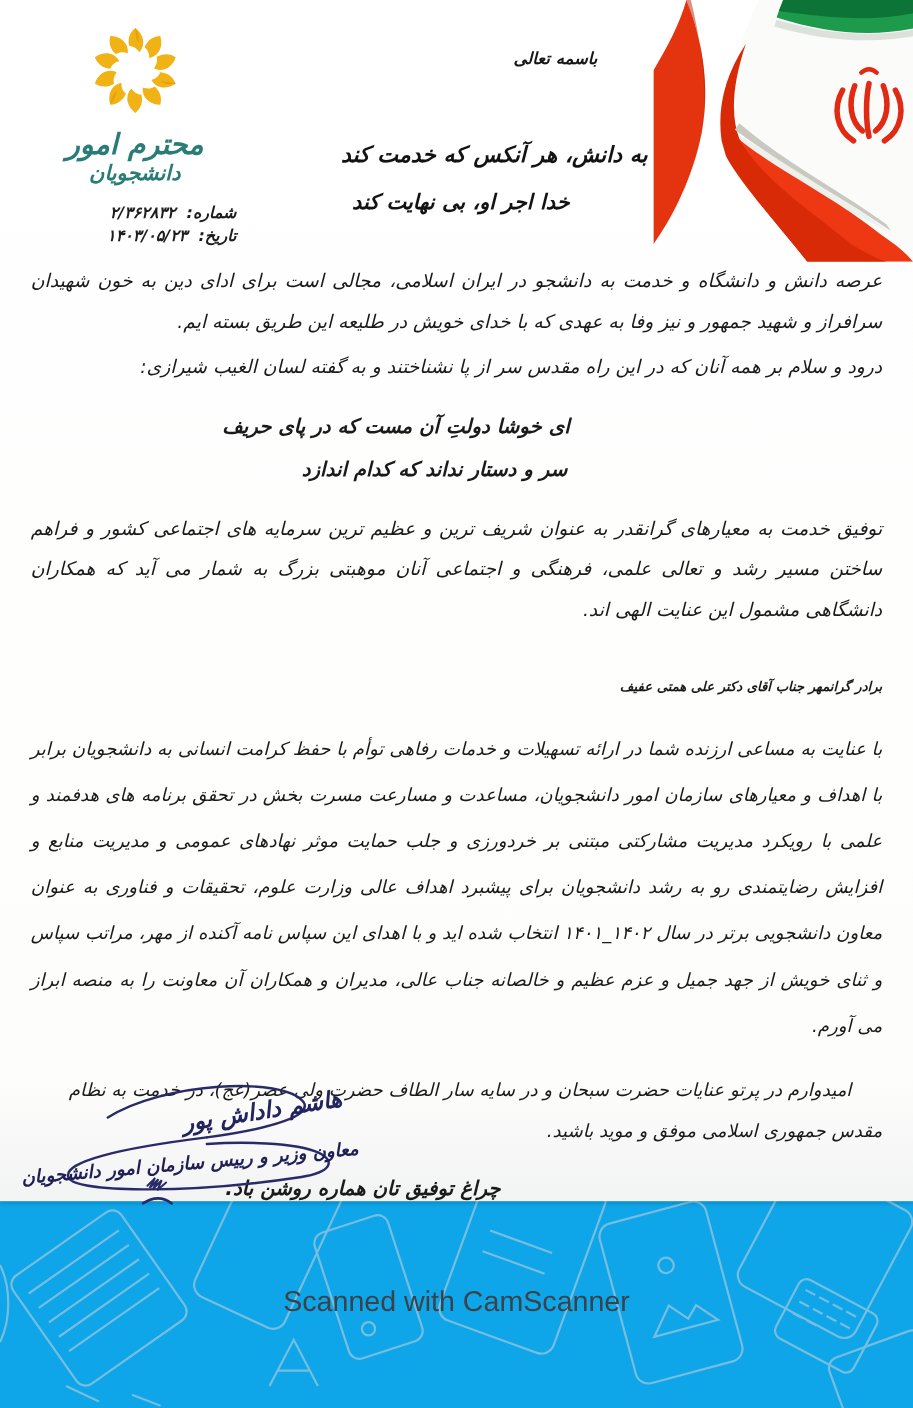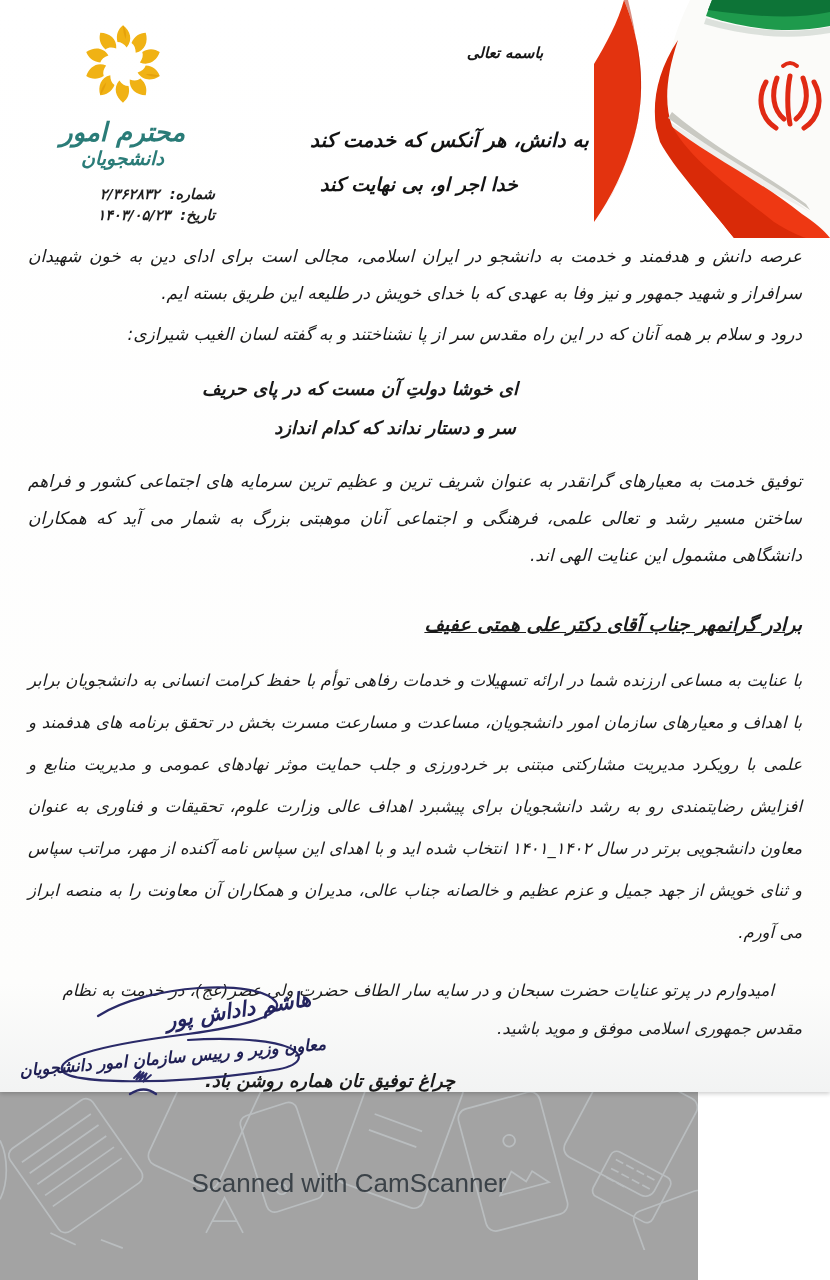--- a/index.html
+++ b/index.html
@@ -38,38 +38,38 @@
   
   .body-text { position:absolute; top:238px; right:28px; left:28px; direction:rtl;
                color:#1a1a1a; font-style:italic; }
   .para { font-size:17px; line-height:37px; text-align:right; }
   .p1 { text-align:justify; }
   .p2 { margin-top:4px; }
   .poem { margin-top:16px; text-align:center; font-size:18px; font-weight:bold; }
   .poem .v1 { line-height:40px; transform:translateX(-55px); }
   .poem .v2 { line-height:38px; transform:translateX(-20px); }
   .p3 { margin-top:16px; text-align:justify; font-size:17px; }
-  .addressee { margin-top:26px; font-size:19px; font-weight:bold;text-decoration:underline; }
+  .addressee { margin-top:26px; font-size:12px; font-weight:bold; }
   .addressee .a1 { line-height:48px; }
   .addressee .a2 { line-height:48px; }
   .p4 { margin-top:12px; text-align:justify; font-size:16.5px; line-height:42px; }
   .p5 { margin-top:18px; text-indent:28px; font-size:16.5px; line-height:38px; }
   .closing { margin-top:22px; text-align:center; font-size:18px; font-weight:bold;
              transform:translateX(-85px); }
   
   .sig { position:absolute; top:982px; left:38px; width:290px; height:118px; }
   .sig svg { position:absolute; top:0; left:0; }
   .sig .name { position:absolute; top:16px; right:16px; direction:rtl; color:#23235e;
                font-size:21px; font-weight:bold; font-style:italic; transform:rotate(-9deg); }
   .sig .title { position:absolute; top:66px; right:2px; direction:rtl; color:#1f1f54;
                 font-size:16.5px; font-weight:bold; font-style:italic; transform:rotate(-5deg);
                 white-space:nowrap; }
   
-  .footer { position:absolute; bottom:0; left:0; width:698px; height:190px;
-            background:#a3a3a3; z-index:1; overflow:hidden; }
+  .footer { position:absolute; bottom:0; left:0; width:830px; height:190px;
+            background:#0ea5e9; z-index:1; overflow:hidden; }
   .footer .doodles { position:absolute; inset:0; opacity:.55; }
   .footer .scan-label {
     position:absolute; top:78px; left:0; width:100%; text-align:center;
     font-family:"Liberation Sans", sans-serif; font-size:26px; color:#3b4248;
   }
 </style>
 </head>
 <body>
 
 <div class="page">
@@ -143,21 +143,21 @@
       </div>
     </div>
 
     <div class="besmele">باسمه تعالی</div>
     <div class="motto">
       <div class="m1">به دانش، هر آنکس که خدمت کند</div>
       <div class="m2">خدا اجر او، بی نهایت کند</div>
     </div>
 
     <div class="body-text">
-      <div class="para p1">عرصه دانش و هدفمند و خدمت به دانشجو در ایران اسلامی، مجالی است برای ادای دین به خون شهیدان سرافراز و شهید جمهور و نیز وفا به عهدی که با خدای خویش در طلیعه این طریق بسته ایم.</div>
+      <div class="para p1">عرصه دانش و دانشگاه و خدمت به دانشجو در ایران اسلامی، مجالی است برای ادای دین به خون شهیدان سرافراز و شهید جمهور و نیز وفا به عهدی که با خدای خویش در طلیعه این طریق بسته ایم.</div>
       <div class="para p2">درود و سلام بر همه آنان که در این راه مقدس سر از پا نشناختند و به گفته لسان الغیب شیرازی:</div>
       <div class="poem">
         <div class="v1">ای خوشا دولتِ آن مست که در پای حریف</div>
         <div class="v2">سر و دستار نداند که کدام اندازد</div>
       </div>
       <div class="para p3">توفیق خدمت به معیارهای گرانقدر به عنوان شریف ترین و عظیم ترین سرمایه های اجتماعی کشور و فراهم ساختن مسیر رشد و تعالی علمی، فرهنگی و اجتماعی آنان موهبتی بزرگ به شمار می آید که همکاران دانشگاهی مشمول این عنایت الهی اند.</div>
       <div class="addressee">
         <div class="a1">برادر گرانمهر جناب آقای دکتر علی همتی عفیف</div>
       </div>
       <div class="para p4">با عنایت به مساعی ارزنده شما در ارائه تسهیلات و خدمات رفاهی توأم با حفظ کرامت انسانی به دانشجویان برابر با اهداف و معیارهای سازمان امور دانشجویان، مساعدت و مسارعت مسرت بخش در تحقق برنامه های هدفمند و علمی با رویکرد مدیریت مشارکتی مبتنی بر خردورزی و جلب حمایت موثر نهادهای عمومی و مدیریت منابع و افزایش رضایتمندی رو به رشد دانشجویان برای پیشبرد اهداف عالی وزارت علوم، تحقیقات و فناوری به عنوان معاون دانشجویی برتر در سال ۱۴۰۲_۱۴۰۱ انتخاب شده اید و با اهدای این سپاس نامه آکنده از مهر، مراتب سپاس و ثنای خویش از جهد جمیل و عزم عظیم و خالصانه جناب عالی، مدیران و همکاران آن معاونت را به منصه ابراز می آورم.</div>

